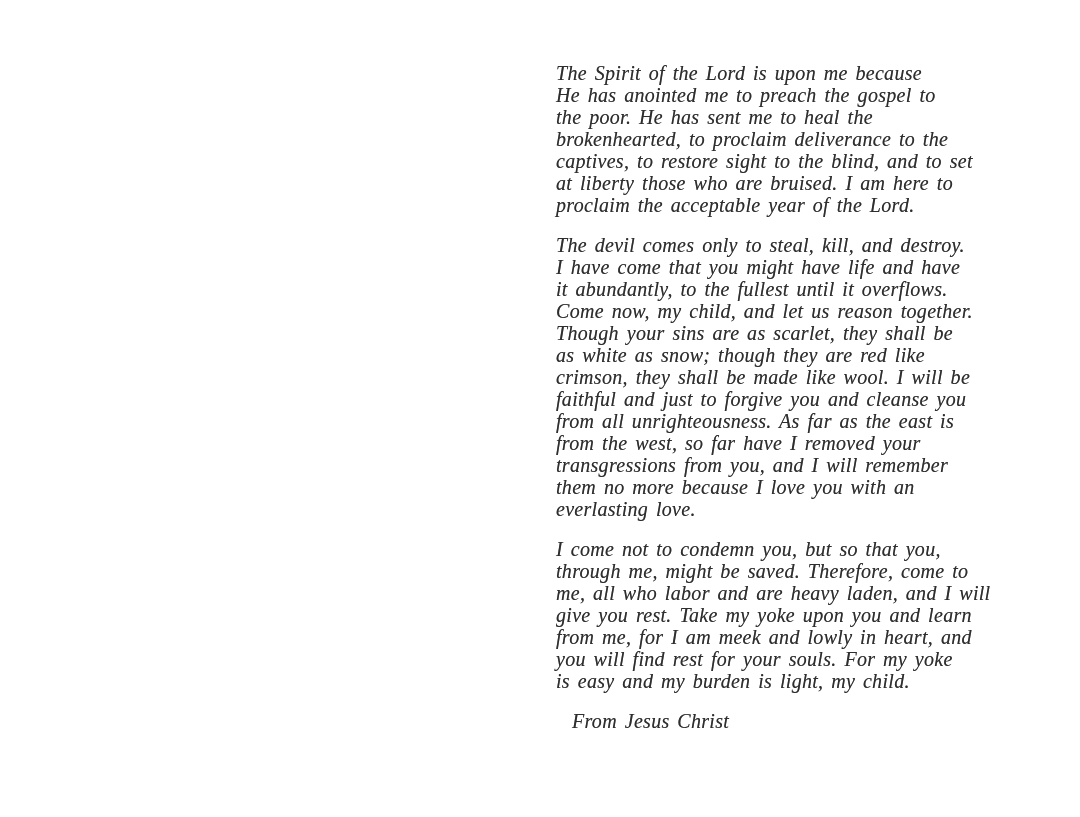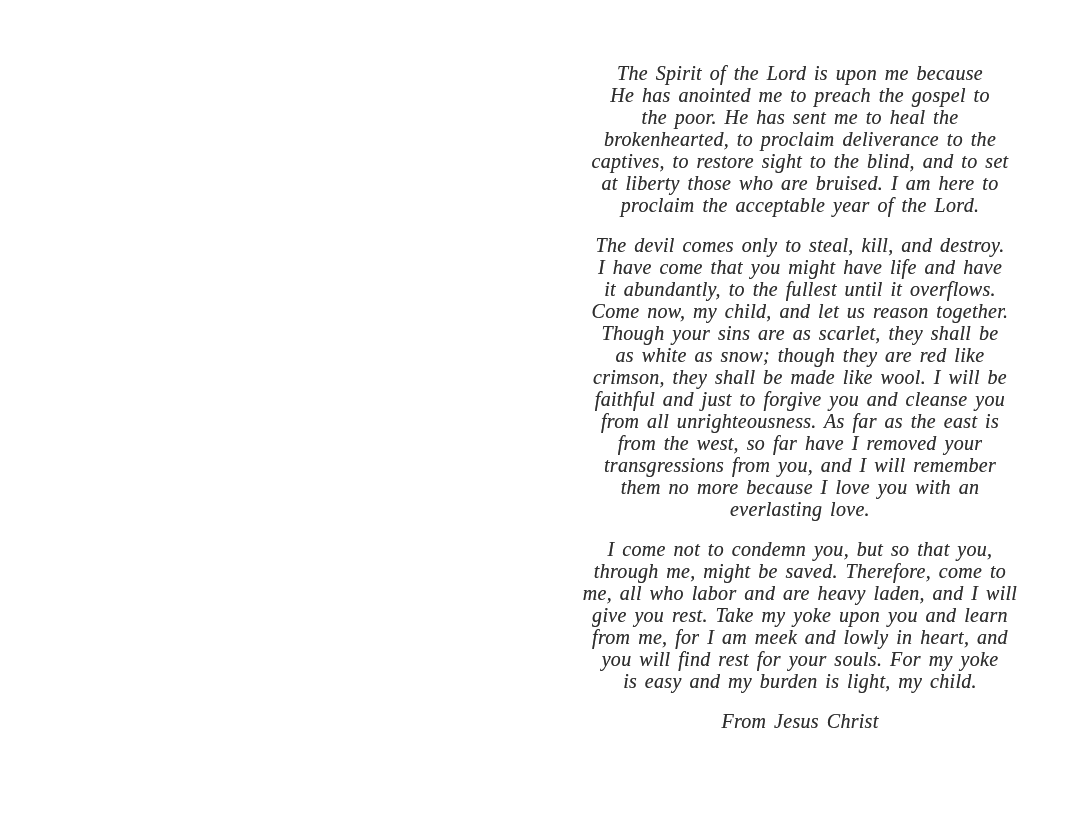--- a/index.html
+++ b/index.html
@@ -12,36 +12,36 @@
     width: 1080px;
     height: 817px;
     background: #ffffff;
     overflow: hidden;
   }
   .text-block {
     position: absolute;
     left: 556px;
     top: 62px;
     width: 488px;
-    text-align: center;
+    text-align: left;
     font-family: "Liberation Serif", "DejaVu Serif", serif;
     font-style: italic;
     font-size: 20px;
     line-height: 22px;
     color: #2e2e2e;
     letter-spacing: 0.3px;
     word-spacing: 2.5px;
     text-shadow: 0 0 0.6px rgba(46,46,46,0.55);
   }
   .para {
     margin: 0 0 18px 0;
     white-space: pre; 
   }
   .signature {
-    margin: 6px;
+    margin: 16px;
     white-space: pre;
   }
 </style>
 </head>
 <body>
 
 <div class="page">
   <div class="text-block">
     <p class="para">The Spirit of the Lord is upon me because
 He has anointed me to preach the gospel to

